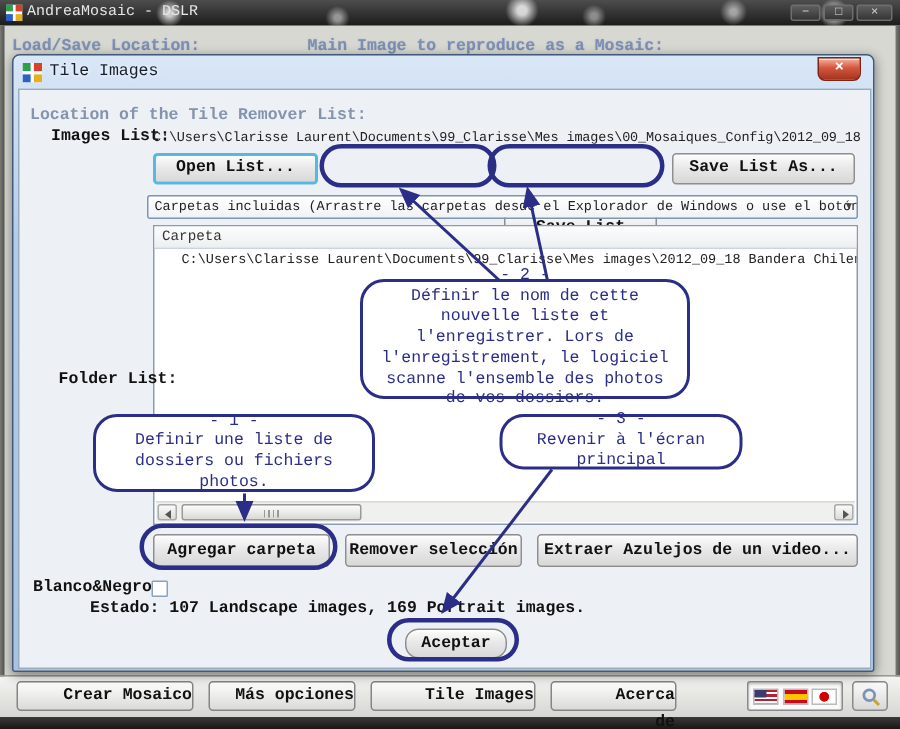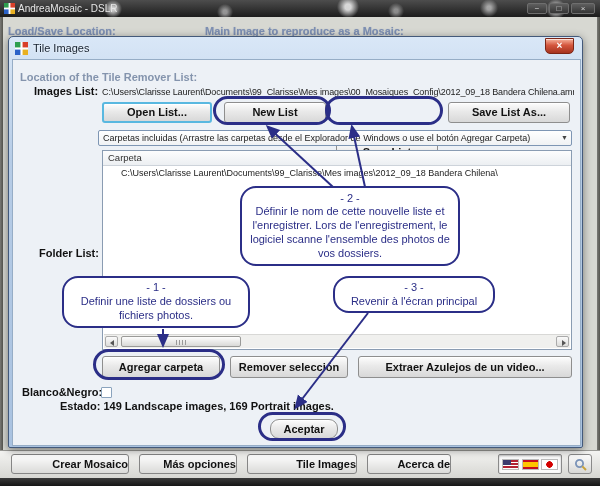--- a/index.html
+++ b/index.html
@@ -1,17 +1,17 @@
 <!DOCTYPE html>
 <html><head>
 <meta charset="utf-8">
 <style>
   html,body{margin:0;padding:0;background:#888;}
   .screen{position:relative;width:600px;height:486px;overflow:hidden;
-    font-family:Liberation Sans, sans-serif;background:#d7d8d2;}
+    font-family:Liberation Mono, monospace;background:#d7d8d2;}
   .abs{position:absolute;}
 
   
   .main-titlebar{left:0;top:0;width:600px;height:17px;z-index:1;
     background:
       radial-gradient(circle at 113px 9px, rgba(255,255,255,.75) 0 2px, transparent 9px),
       radial-gradient(circle at 225px 12px, rgba(255,255,255,.5) 0 2px, transparent 8px),
       radial-gradient(circle at 348px 7px, rgba(255,255,255,.8) 0 3px, transparent 11px),
       radial-gradient(circle at 396px 11px, rgba(255,255,255,.45) 0 2px, transparent 8px),
       radial-gradient(circle at 489px 8px, rgba(255,255,255,.55) 0 2px, transparent 9px),
@@ -157,21 +157,20 @@
     <div class="abs dlg-close">×</div>
 
     <div class="abs dlg-client">
 
       <span class="abs section-title" style="left:7px;top:11px;">Location of the Tile Remover List:</span>
 
       <span class="abs lbl" style="left:21px;top:25px;">Images List:</span>
       <span class="abs path-text" style="left:89px;top:27px;width:472px;">C:\Users\Clarisse Laurent\Documents\99_Clarisse\Mes images\00_Mosaiques_Config\2012_09_18 Bandera Chilena.amn</span>
 
       <div class="abs btn btn-focus" style="left:89px;top:42px;width:110px;height:21px;line-height:17px;">Open List...</div>
-      <div class="abs btn" style="left:211px;top:42px;width:102px;height:21px;line-height:19px;">New List</div>
       <div class="abs btn" style="left:323px;top:42px;width:102px;height:21px;line-height:19px;margin-top:40px;">Save List</div>
       <div class="abs btn" style="left:435px;top:42px;width:122px;height:21px;line-height:19px;">Save List As...</div>
 
       <div class="abs combo" style="left:85px;top:70px;width:474px;height:16px;">
         <span>Carpetas incluidas (Arrastre las carpetas desde el Explorador de Windows o use el botón Agregar Carpeta)</span>
         <span class="combo-arrow">▼</span>
       </div>
 
       <div class="abs listbox" style="left:89px;top:90px;width:470px;height:200px;">
         <div class="list-header">Carpeta</div>
@@ -191,21 +190,21 @@
 
       <span class="abs lbl" style="left:26px;top:187px;">Folder List:</span>
 
       <div class="abs btn" style="left:89px;top:296px;width:118px;height:22px;line-height:20px;">Agregar carpeta</div>
       <div class="abs btn" style="left:345px;top:296px;width:214px;height:22px;line-height:20px;">Extraer Azulejos de un video...</div>
       <div class="abs btn" style="left:217px;top:296px;width:118px;height:22px;line-height:20px;">Remover selección</div>
 
       <span class="abs lbl" style="left:9px;top:326px;">Blanco&amp;Negro:</span>
       <span class="abs checkbox" style="left:88px;top:327px;"></span>
 
-      <span class="abs lbl" style="left:47px;top:340px;"><span>Estado:</span>&nbsp;<span>149 Landscape images, 169 Portrait images.</span></span>
+      <span class="abs lbl" style="left:47px;top:340px;"><span>Estado:</span>&nbsp;<span>107 Landscape images, 169 Portrait images.</span></span>
 
       <div class="abs btn" style="left:257px;top:359px;width:68px;height:20px;line-height:18px;border-radius:9px;">Aceptar</div>
     </div>
   </div>
 
   <div class="abs halo" style="left:213px;top:96px;width:118px;height:29px;"></div>
   <div class="abs halo" style="left:325px;top:96px;width:118px;height:29px;"></div>
   <div class="abs halo" style="left:93px;top:349px;width:132px;height:31px;"></div>
   <div class="abs halo" style="left:258px;top:412px;width:88px;height:29px;"></div>
 

